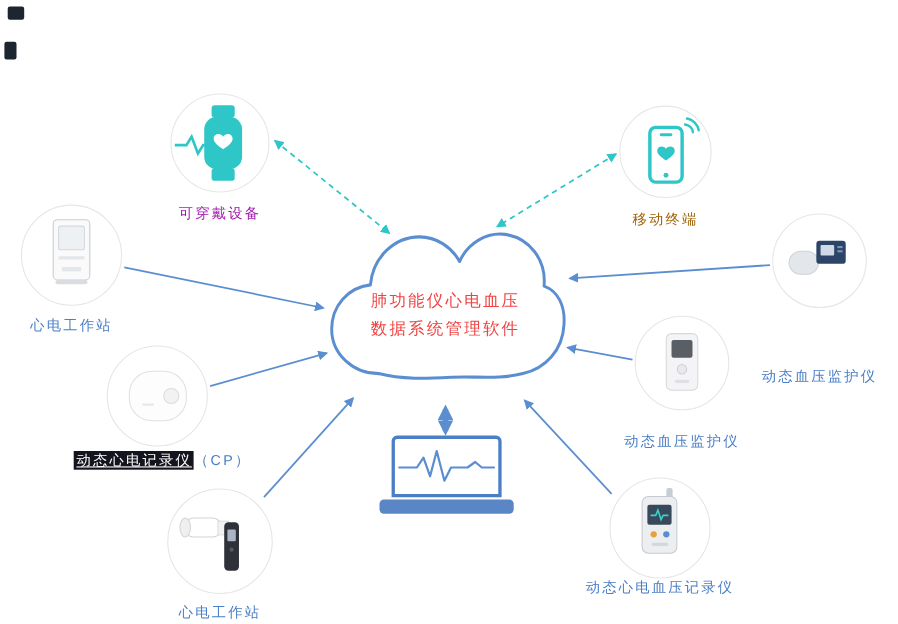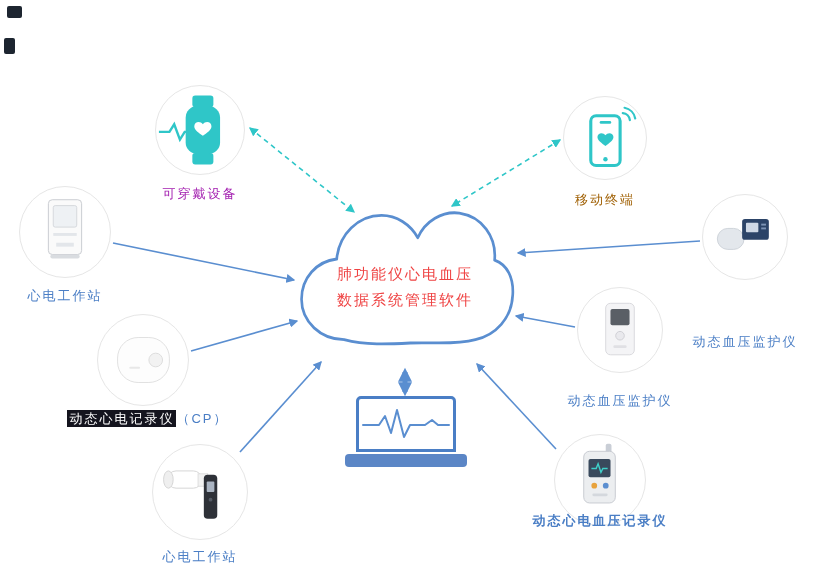--- a/index.html
+++ b/index.html
@@ -4,21 +4,21 @@
 <style>
   html,body{margin:0;padding:0;background:#ffffff;}
   body{font-family:"Liberation Sans","DejaVu Sans",sans-serif;}
   .canvas{position:relative;width:816px;height:567px;background:#ffffff;overflow:hidden;}
   .arrows{position:absolute;left:0;top:0;width:816px;height:567px;z-index:1;pointer-events:none;}
   .node{position:absolute;z-index:2;}
   .circle{position:absolute;border-radius:50%;background:#ffffff;border:1px solid #e6e6e6;
           display:flex;align-items:center;justify-content:center;box-sizing:border-box;}
   .label{position:absolute;z-index:3;text-align:center;color:#4a7ec5;font-size:13px;
          letter-spacing:2px;white-space:nowrap;}
-  .label .dark-bg{background:#14141e;color:#ffffff;padding:1px 2px;}
+  .label .dark-bg{background:#14141e;color:#ffffff;padding:1px 2px;text-decoration:underline;}
   .cloud-wrap{position:absolute;left:293px;top:203px;width:224px;height:168px;z-index:2;}
   .cloud-wrap svg{overflow:visible;}
   .cloud-text{position:absolute;left:0;top:58px;width:100%;text-align:center;
               color:#ef4444;font-size:15px;line-height:26px;letter-spacing:2px;}
   .laptop{position:absolute;left:345px;top:396px;width:122px;height:74px;z-index:2;}
   .laptop-screen{position:absolute;left:11px;top:0;width:100px;height:56px;background:#ffffff;
                  border:3px solid #4a7ec5;border-radius:5px 5px 0 0;box-sizing:border-box;}
   .laptop-base{position:absolute;left:0;top:58px;width:122px;height:13px;background:#5b86c6;
                border-radius:4px;}
   .artifact{position:absolute;background:#1d2530;z-index:4;border-radius:2px;}
@@ -174,16 +174,16 @@
       <svg width="88" height="88" viewBox="0 0 92 92">
         <rect x="52" y="8" width="6" height="10" rx="2" fill="#c9ced6"></rect>
         <rect x="29" y="16" width="33" height="54" rx="6" fill="#eceef0" stroke="#c6cad0"></rect>
         <rect x="34" y="24" width="23" height="19" rx="2" fill="#39495c"></rect>
         <polyline points="37,34 42,34 44,29 47,38 49,34 54,34" fill="none" stroke="#3fd0c9" stroke-width="1.5"></polyline>
         <circle cx="40" cy="52" r="3" fill="#e8a23c"></circle>
         <circle cx="52" cy="52" r="3" fill="#5a8ed0"></circle>
         <rect x="38" y="60" width="16" height="3" rx="1.5" fill="#d4d8dd"></rect>
       </svg>
     </div>
-    <div class="label" style="left:520px;top:512px;width:160px;font-weight:bold;">动态心电血压记录仪</div>
+    <div class="label" style="left:520px;top:525px;width:160px;">动态心电血压记录仪</div>
   </div>
 
 </div>
 
 </body></html>

